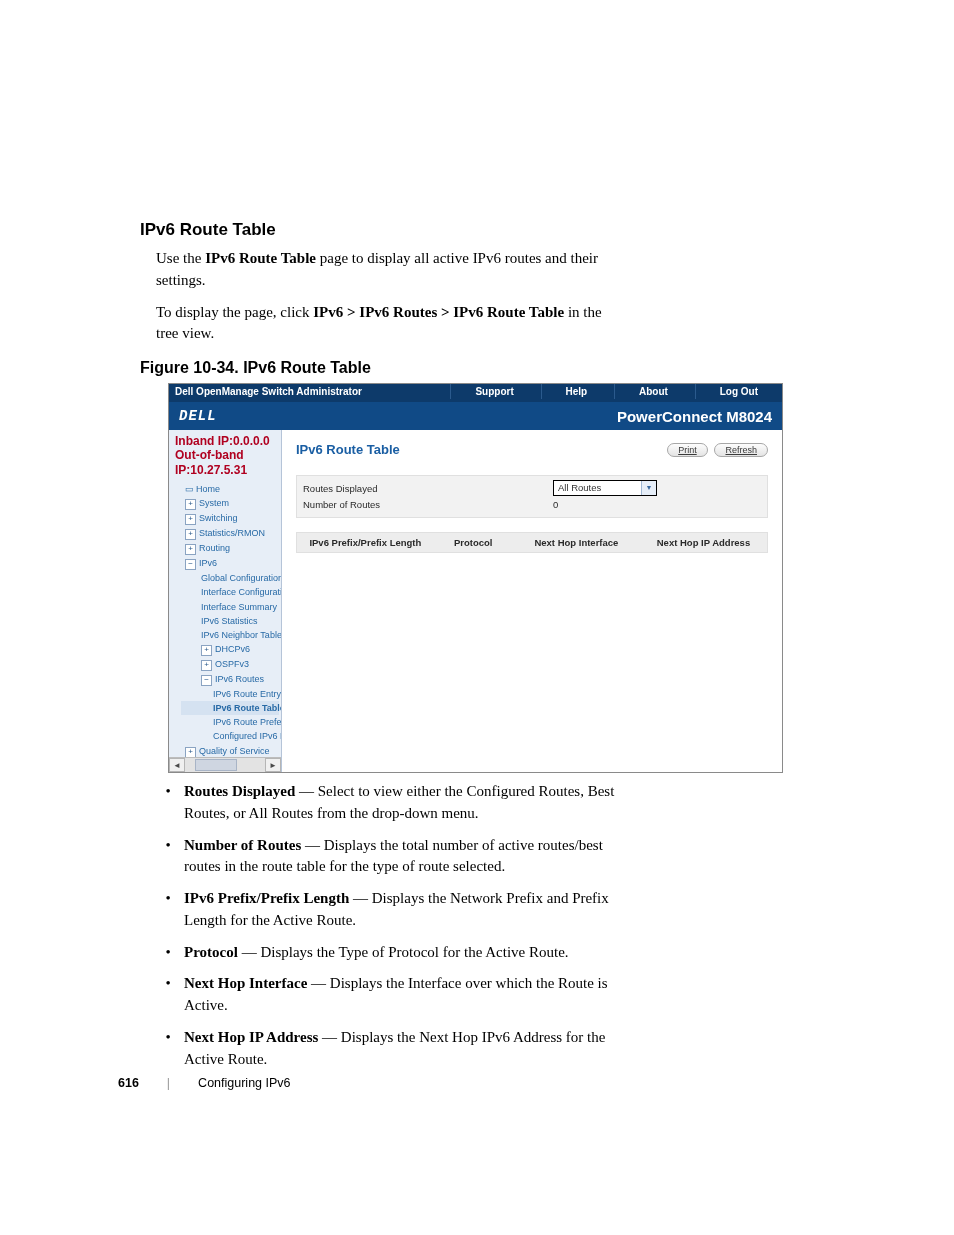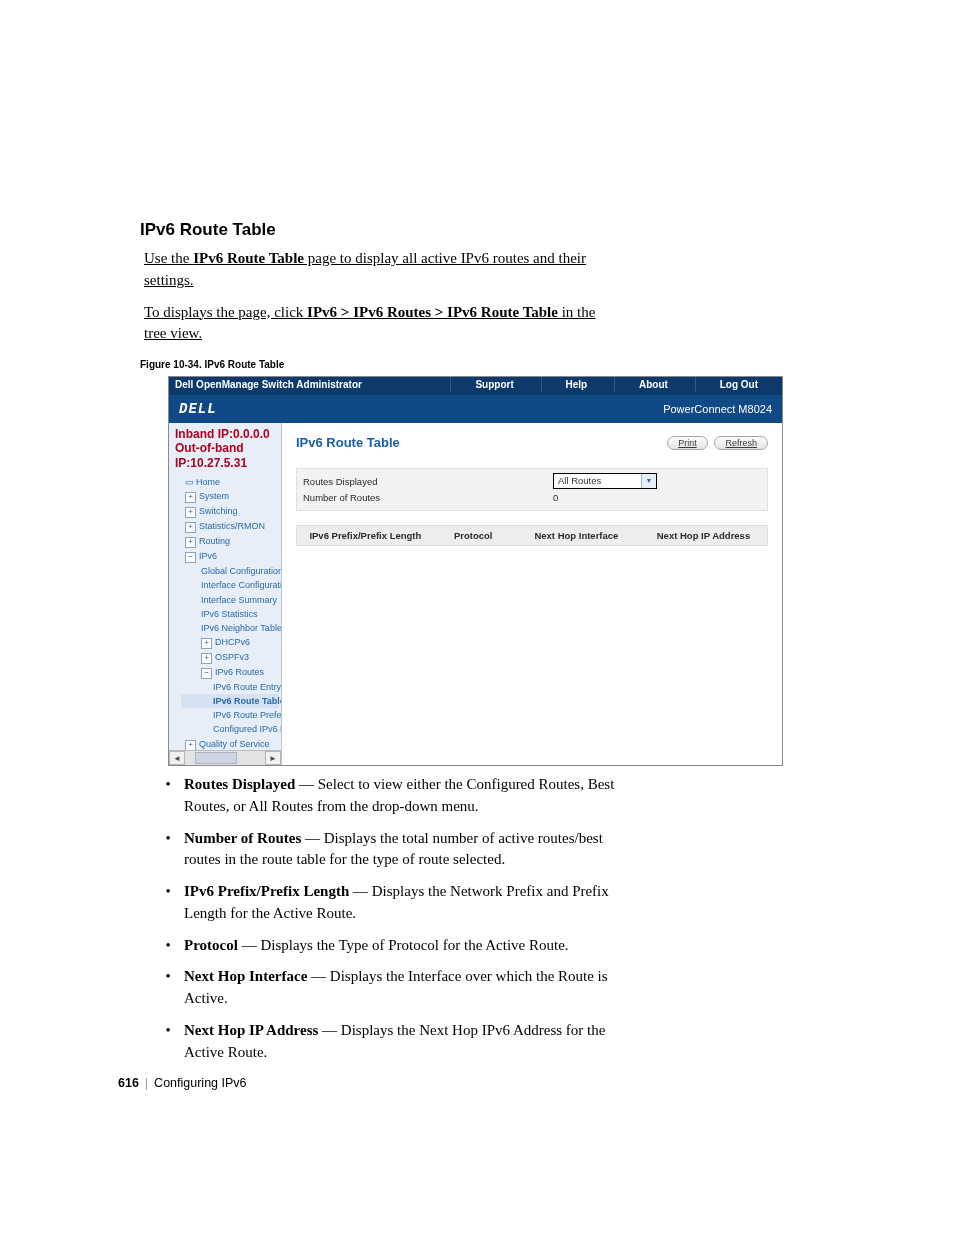--- a/index.html
+++ b/index.html
@@ -17,28 +17,27 @@
     padding: 220px 135px 0 140px;
     box-sizing: border-box;
   }
   .sans-heading {
     font-family: Arial, Helvetica, sans-serif;
     font-weight: bold;
     font-size: 17px;
     margin: 0 0 8px 0;
   }
   .body-text {
-    margin: 0 0 10px 4px;
+    margin: 0 0 10px 16px;
     line-height: 1.45;
-    text-decoration: underline;
   }
   .figcap {
     font-family: Arial, Helvetica, sans-serif;
     font-weight: bold;
-    font-size: 10px;
+    font-size: 16px;
     margin: 14px 0 6px 0;
   }
   .bold { font-weight: bold; }
   .screenshot {
     border: 1px solid #8a8a8a;
     width: 615px;
     height: 390px;
     margin: 0 0 8px 28px;
     font-family: Tahoma, Verdana, Arial, sans-serif;
     font-size: 10px;
@@ -79,22 +78,22 @@
   .dell-logo {
     font-family: Liberation Mono, monospace;
     font-weight: 900;
     font-style: italic;
     color: #fff;
     font-size: 14px;
     letter-spacing: 1px;
   }
   .product-name {
     color: #fff;
-    font-weight: normal;
-    font-size: 11px;
+    font-weight: bold;
+    font-size: 15px;
   }
   .ss-body {
     flex: 1;
     display: flex;
     overflow: hidden;
   }
   .ss-sidebar {
     width: 112px;
     background: #e7eef7;
     border-right: 1px solid #b5c4d8;
@@ -234,38 +233,38 @@
   ul.fields li::marker { content: "•   "; }
 
   .footer {
     position:absolute;
     bottom: 145px;
     left: 118px;
     font-family: Arial, Helvetica, sans-serif;
     font-size: 12.5px;
     display:flex;
     align-items:center;
-    gap:6px;
+    gap:28px;
   }
   .footer .pnum { font-weight:bold;}
   .footer .sep { color:#999;}
 </style>
 </head>
 <body>
 
 <div class="page">
 
   <div class="sans-heading">IPv6 Route Table</div>
 
   <p class="body-text">
     <span>Use the </span><span class="bold">IPv6 Route Table</span><span> page to display all active IPv6 routes and their settings.</span>
   </p>
 
   <p class="body-text">
-    <span>To displays the page, click </span><span class="bold">IPv6 &gt; IPv6 Routes &gt; IPv6 Route Table</span><span> in the tree view.</span>
+    <span>To display the page, click </span><span class="bold">IPv6 &gt; IPv6 Routes &gt; IPv6 Route Table</span><span> in the tree view.</span>
   </p>
 
   <div class="figcap">Figure 10-34.    IPv6 Route Table</div>
 
   <div class="screenshot">
     <div class="ss-titlebar">
       <div class="ss-title">Dell OpenManage Switch Administrator</div>
       <div class="ss-links">
         <a href="#">Support</a>
         <a href="#">Help</a>

